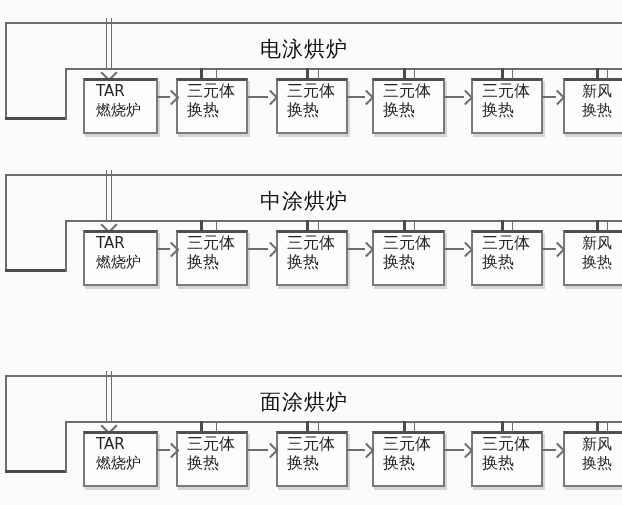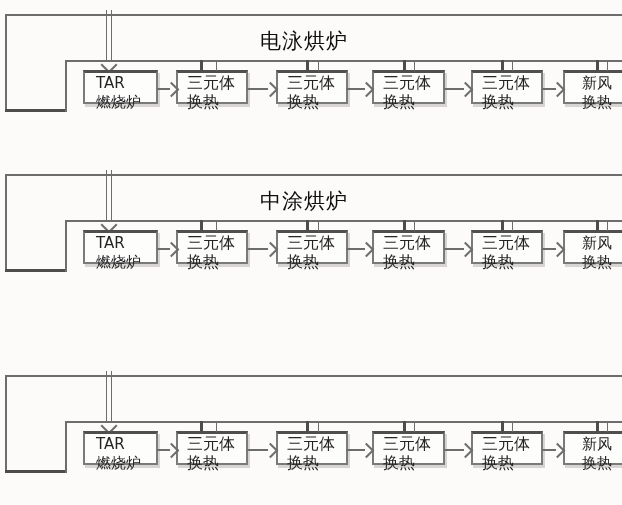--- a/index.html
+++ b/index.html
@@ -17,21 +17,21 @@
   }
   #canvas{position:relative;width:622px;height:505px;overflow:hidden;}
   .section{position:absolute;left:0;width:622px;height:104px;}
   .ln{position:absolute;background:var(--line);}
   .ln.dark{background:var(--dark);}
   .title{
     position:absolute;left:0;right:14px;top:13px;text-align:center;
     font-size:21px;letter-spacing:1px;font-weight:500;color:var(--title);
   }
   .pbox{
-    position:absolute;top:56px;height:34px;box-sizing:border-box;
+    position:absolute;top:56px;height:56px;box-sizing:border-box;
     background:#fdfdfc;
     border:2px solid #7a7a7a;border-top:3px solid #4f4f4f;
     box-shadow:2px 3px 0 rgba(155,150,148,0.38);
     font-size:16px;line-height:18px;
   }
   .pbox .bl{padding-left:9px;padding-top:1px;white-space:nowrap;}
   .pbox.tar{font-size:15px;}
   .pbox.tar .bl{padding-left:11px;}
   .pbox.fresh{font-size:15px;}
   .pbox.fresh .bl{padding-left:17px;}
@@ -44,21 +44,21 @@
     position:absolute;width:10px;height:10px;
     border-right:2px solid var(--line);border-bottom:2px solid var(--line);
     transform:rotate(45deg);
   }
 </style>
 </head>
 <body>
 
 <div id="canvas">
 
-  <div class="section" style="top:14px">
+  <div class="section" style="top:22px">
     <div class="ln" style="left:5px;top:0;width:617px;height:2px"></div>
     <div class="ln" style="left:5px;top:0;width:2px;height:98px"></div>
     <div class="ln dark" style="left:5px;top:95px;width:62px;height:3px"></div>
     <div class="ln" style="left:65px;top:46px;width:2px;height:52px"></div>
     <div class="ln" style="left:65px;top:46px;width:557px;height:2px"></div>
     <div class="ln" style="left:106px;top:-4px;width:1px;height:52px"></div>
     <div class="ln" style="left:111px;top:-4px;width:1px;height:52px"></div>
     <div class="chev-down" style="left:103px;top:45px"></div>
     <div class="title">电泳烘炉</div>
 
@@ -171,20 +171,21 @@
 
   <div class="section" style="top:375px">
     <div class="ln" style="left:5px;top:0;width:617px;height:2px"></div>
     <div class="ln" style="left:5px;top:0;width:2px;height:98px"></div>
     <div class="ln dark" style="left:5px;top:95px;width:62px;height:3px"></div>
     <div class="ln" style="left:65px;top:46px;width:2px;height:52px"></div>
     <div class="ln" style="left:65px;top:46px;width:557px;height:2px"></div>
     <div class="ln" style="left:106px;top:-4px;width:1px;height:52px"></div>
     <div class="ln" style="left:111px;top:-4px;width:1px;height:52px"></div>
     <div class="chev-down" style="left:103px;top:45px"></div>
+    <div class="title">面涂烘炉</div>
 
     <div class="pbox tar" style="left:83px;width:75px">
       <div class="bl">TAR</div>
       <div class="bl">燃烧炉</div>
     </div>
     <div class="pbox" style="left:176px;width:72px">
       <div class="bl">三元体</div>
       <div class="bl">换热</div>
     </div>
     <div class="pbox" style="left:276px;width:72px">

